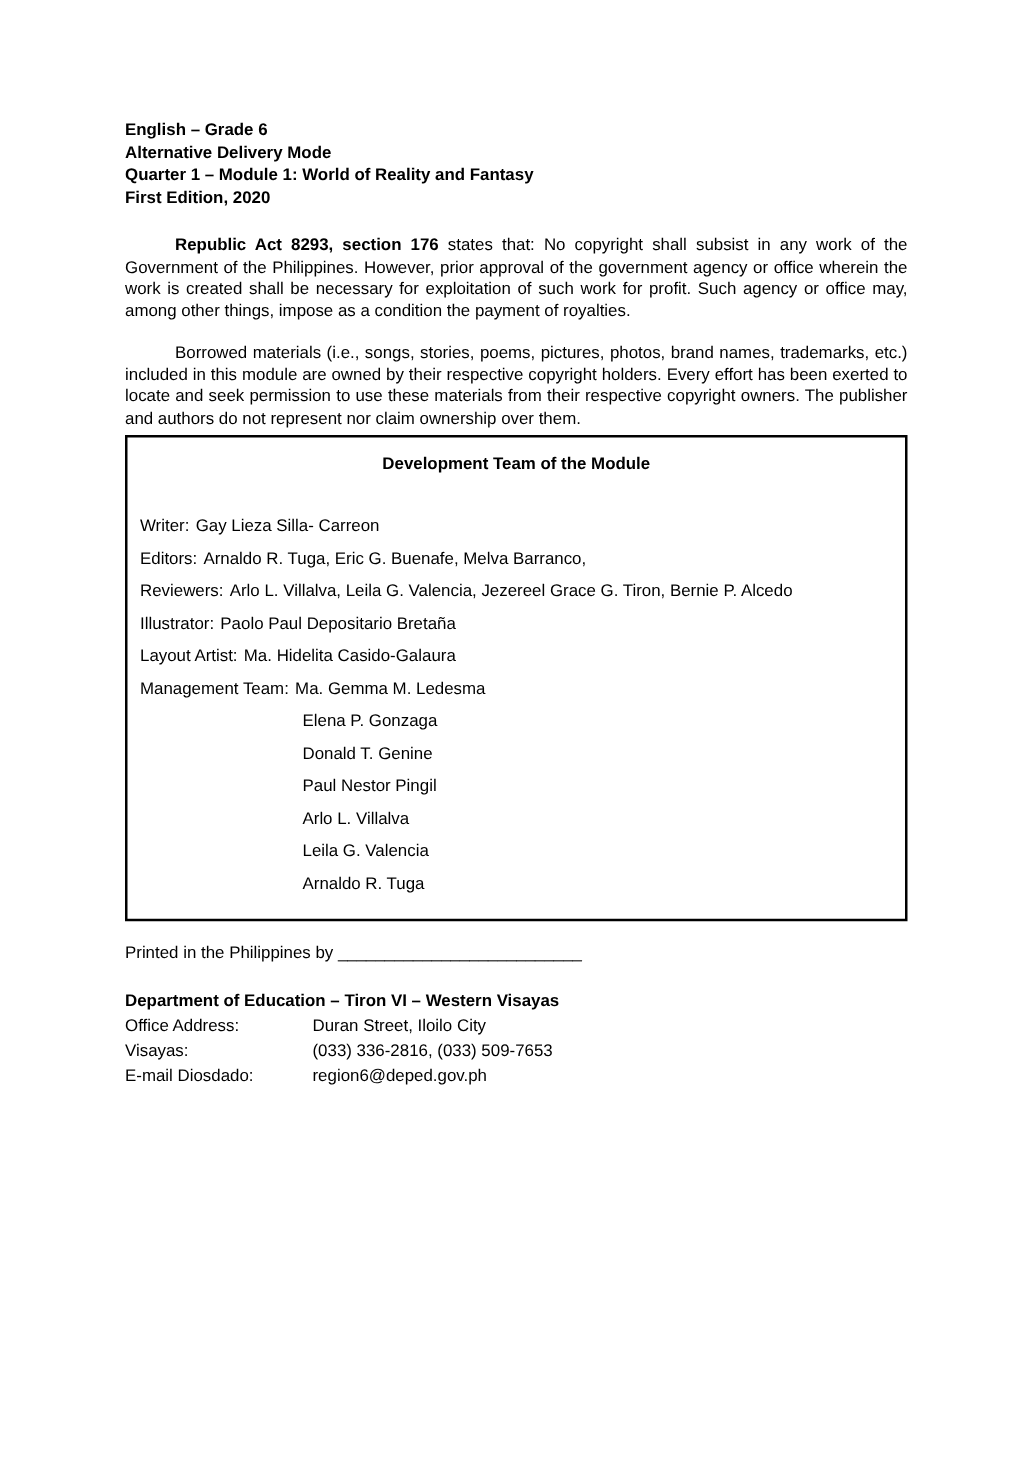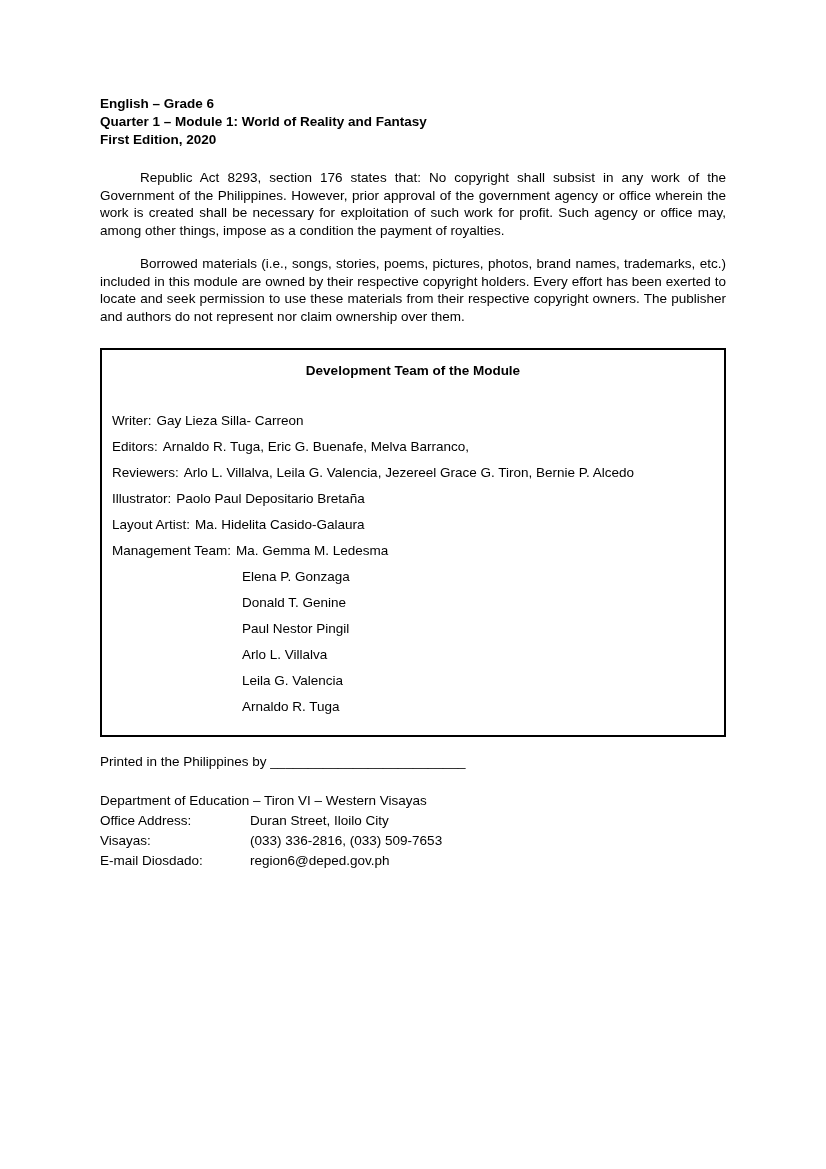--- a/index.html
+++ b/index.html
@@ -17,21 +17,21 @@
     font-size: 13.5px;
     color: #000000;
   }
   .content {
     position: absolute;
     left: 100px;
     top: 0;
     width: 626px;
     padding-top: 95px;
   }
-  .bold { font-weight: normal; }
+  .bold { font-weight: bold; }
 
   .header-block {
     font-weight: bold;
     line-height: 18px;
   }
 
   .para {
     margin: 0;
     margin-top: 20px;
     line-height: 17.5px;
@@ -43,21 +43,21 @@
   .pub-block {
     margin-top: 16px;
     line-height: 20px;
   }
   .kv-row .kv-label {
     display: inline-block;
     width: 150px;
   }
 
   .dev-box {
-    margin-top: 23px;
+    margin-top: 5px;
     border: 2px solid #000000;
     padding: 12px 10px 20px 10px;
     box-sizing: border-box;
     width: 626px;
   }
   .box-title {
     text-align: center;
     font-weight: bold;
     line-height: 17.5px;
     margin-bottom: 32px;
@@ -90,20 +90,21 @@
   }
 </style>
 </head>
 <body>
 
 <div class="page">
   <div class="content">
 
     <div class="header-block">
       <div>English – Grade 6</div>
+      <div>Alternative Delivery Mode</div>
       <div>Quarter 1 – Module 1: World of Reality and Fantasy</div>
       <div>First Edition, 2020</div>
     </div>
 
     <p class="para"><span class="bold">Republic Act 8293, section 176</span><span> states that: No copyright shall subsist in any work of the Government of the Philippines. However, prior approval of the government agency or office wherein the work is created shall be necessary for exploitation of such work for profit. Such agency or office may, among other things, impose as a condition the payment of royalties.</span></p>
 
     <p class="para second">Borrowed materials (i.e., songs, stories, poems, pictures, photos, brand names, trademarks, etc.) included in this module are owned by their respective copyright holders. Every effort has been exerted to locate and seek permission to use these materials from their respective copyright owners. The publisher and authors do not represent nor claim ownership over them.</p>
 
 
     <div class="dev-box">

